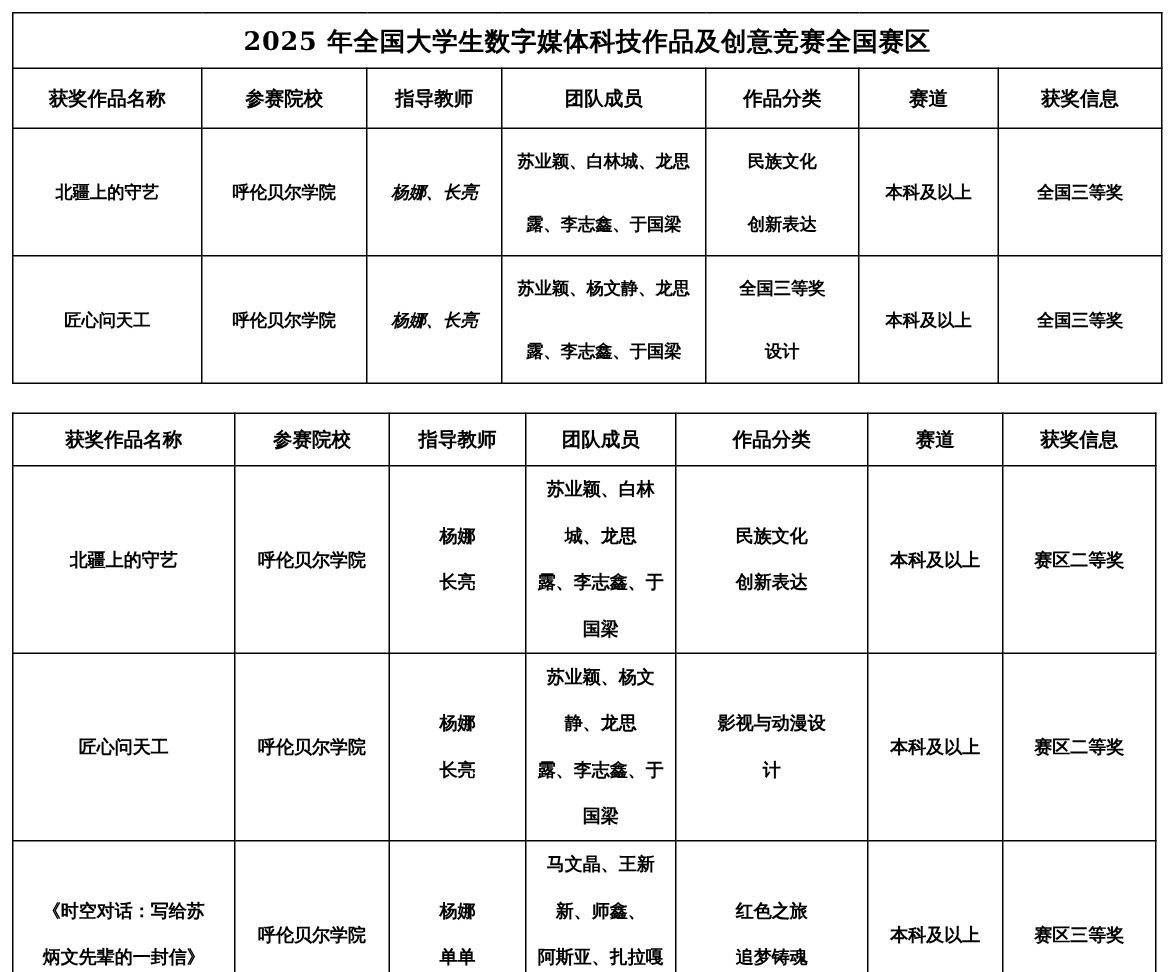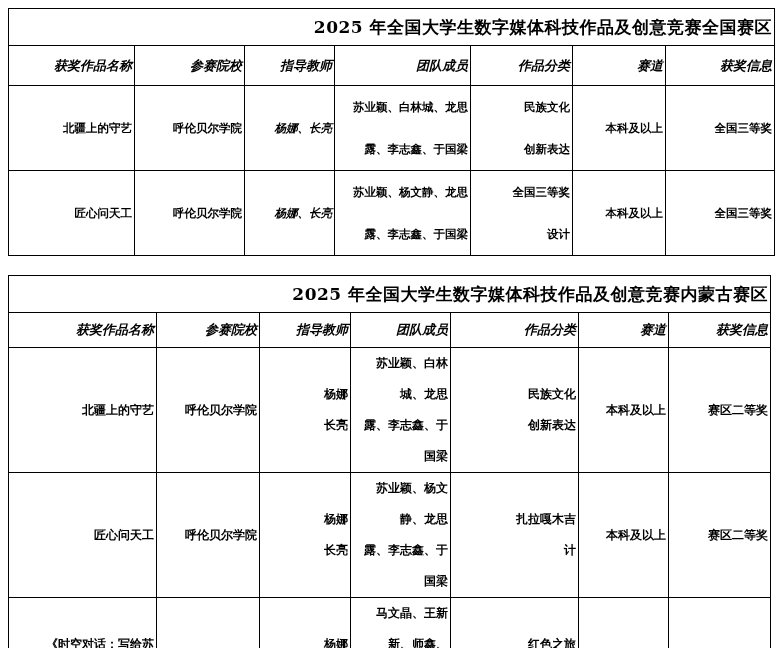--- a/index.html
+++ b/index.html
@@ -8,33 +8,33 @@
     font-family:"DejaVu Serif","Liberation Serif",serif;
     color:#000;
     overflow:hidden;
   }
   .page{padding:8px 8px 0 8px;}
   table{border-collapse:collapse;table-layout:fixed;}
   table.t1{width:766px;}
   table.t2{width:762px;margin-top:19px;}
   td{
     border:1.5px solid #000;
-    text-align:right;
+    text-align:center;
     vertical-align:middle;
     white-space:pre-line;
     font-weight:700;
     padding:0 2px;
     overflow:hidden;
   }
   td.title{
     font-size:17px;
     letter-spacing:0.5px;
     height:36px;
   }
-  tr.hdr td{font-size:13px;font-style:italic;}
+  tr.hdr td{font-size:13px;}
   table.t1 tr.hdr td{height:39px;}
   table.t2 tr.hdr td{height:34px;}
 
   
   table.t1 tr.row td{font-size:11.5px;line-height:42px;}
   table.t1 tr.row{height:78px;}
   table.t1 td.members{font-size:11px;}
   table.t1 td.teachers{font-size:10.5px;font-style:italic;}
 
   
@@ -101,23 +101,20 @@
     <colgroup>
       <col style="width:148px">
         <col style="width:103px">
         <col style="width:91px">
       <col style="width:100px">
         <col style="width:128px">
         <col style="width:90px">
       <col style="width:102px">
     </colgroup>
     <tbody>
-        <tr>
-      <td class="title" colspan="7">2025 年全国大学生数字媒体科技作品及创意竞赛内蒙古赛区</td>
-    </tr>
     <tr class="hdr">
       <td>获奖作品名称</td>
       <td>参赛院校</td>
       <td>指导教师</td>
       <td>团队成员</td>
       <td>作品分类</td>
       <td>赛道</td>
       <td>获奖信息</td>
     </tr>
     <tr class="row">
@@ -132,21 +129,21 @@
       <td class="track">本科及以上</td>
       <td class="award">赛区二等奖</td>
     </tr>
     <tr class="row">
       <td class="work">匠心问天工</td>
       <td class="school">呼伦贝尔学院</td>
       <td class="teachers">杨娜
 长亮</td>
       <td class="members">苏业颖、杨文静、龙思
 露、李志鑫、于国梁</td>
-      <td class="category">扎拉嘎木吉
+      <td class="category">影视与动漫设
 计</td>
       <td class="track">本科及以上</td>
       <td class="award">赛区二等奖</td>
     </tr>
     <tr class="row">
       <td class="work">《时空对话：写给苏
 炳文先辈的一封信》</td>
       <td class="school">呼伦贝尔学院</td>
       <td class="teachers">杨娜
 单单</td>

